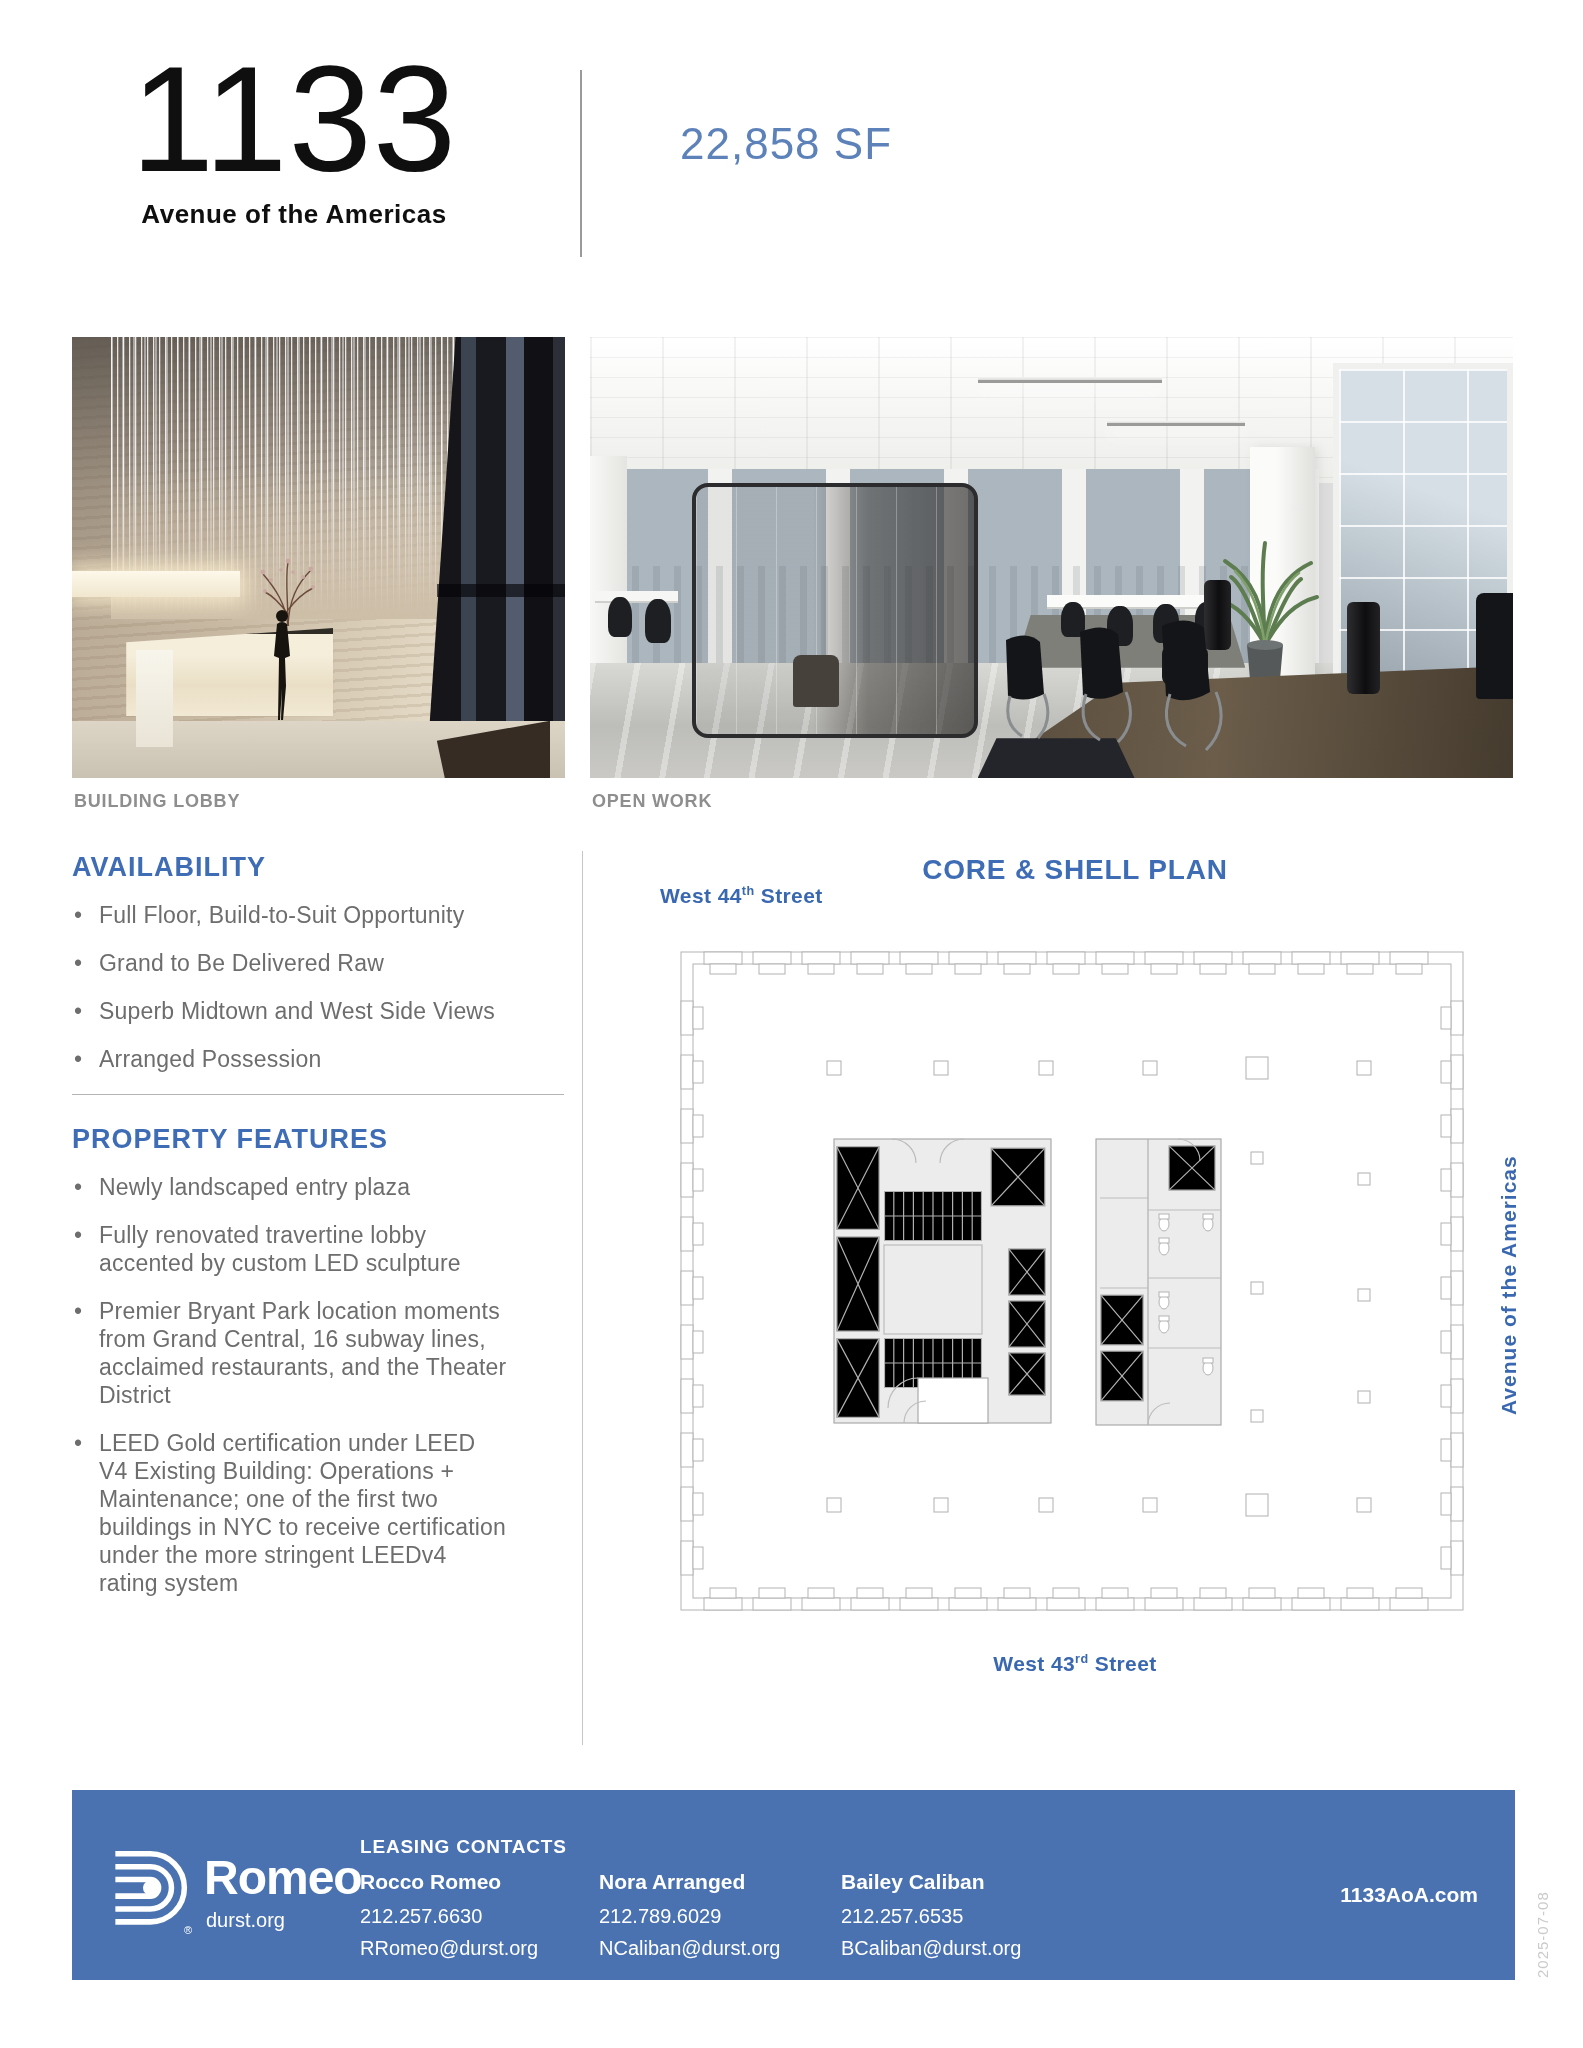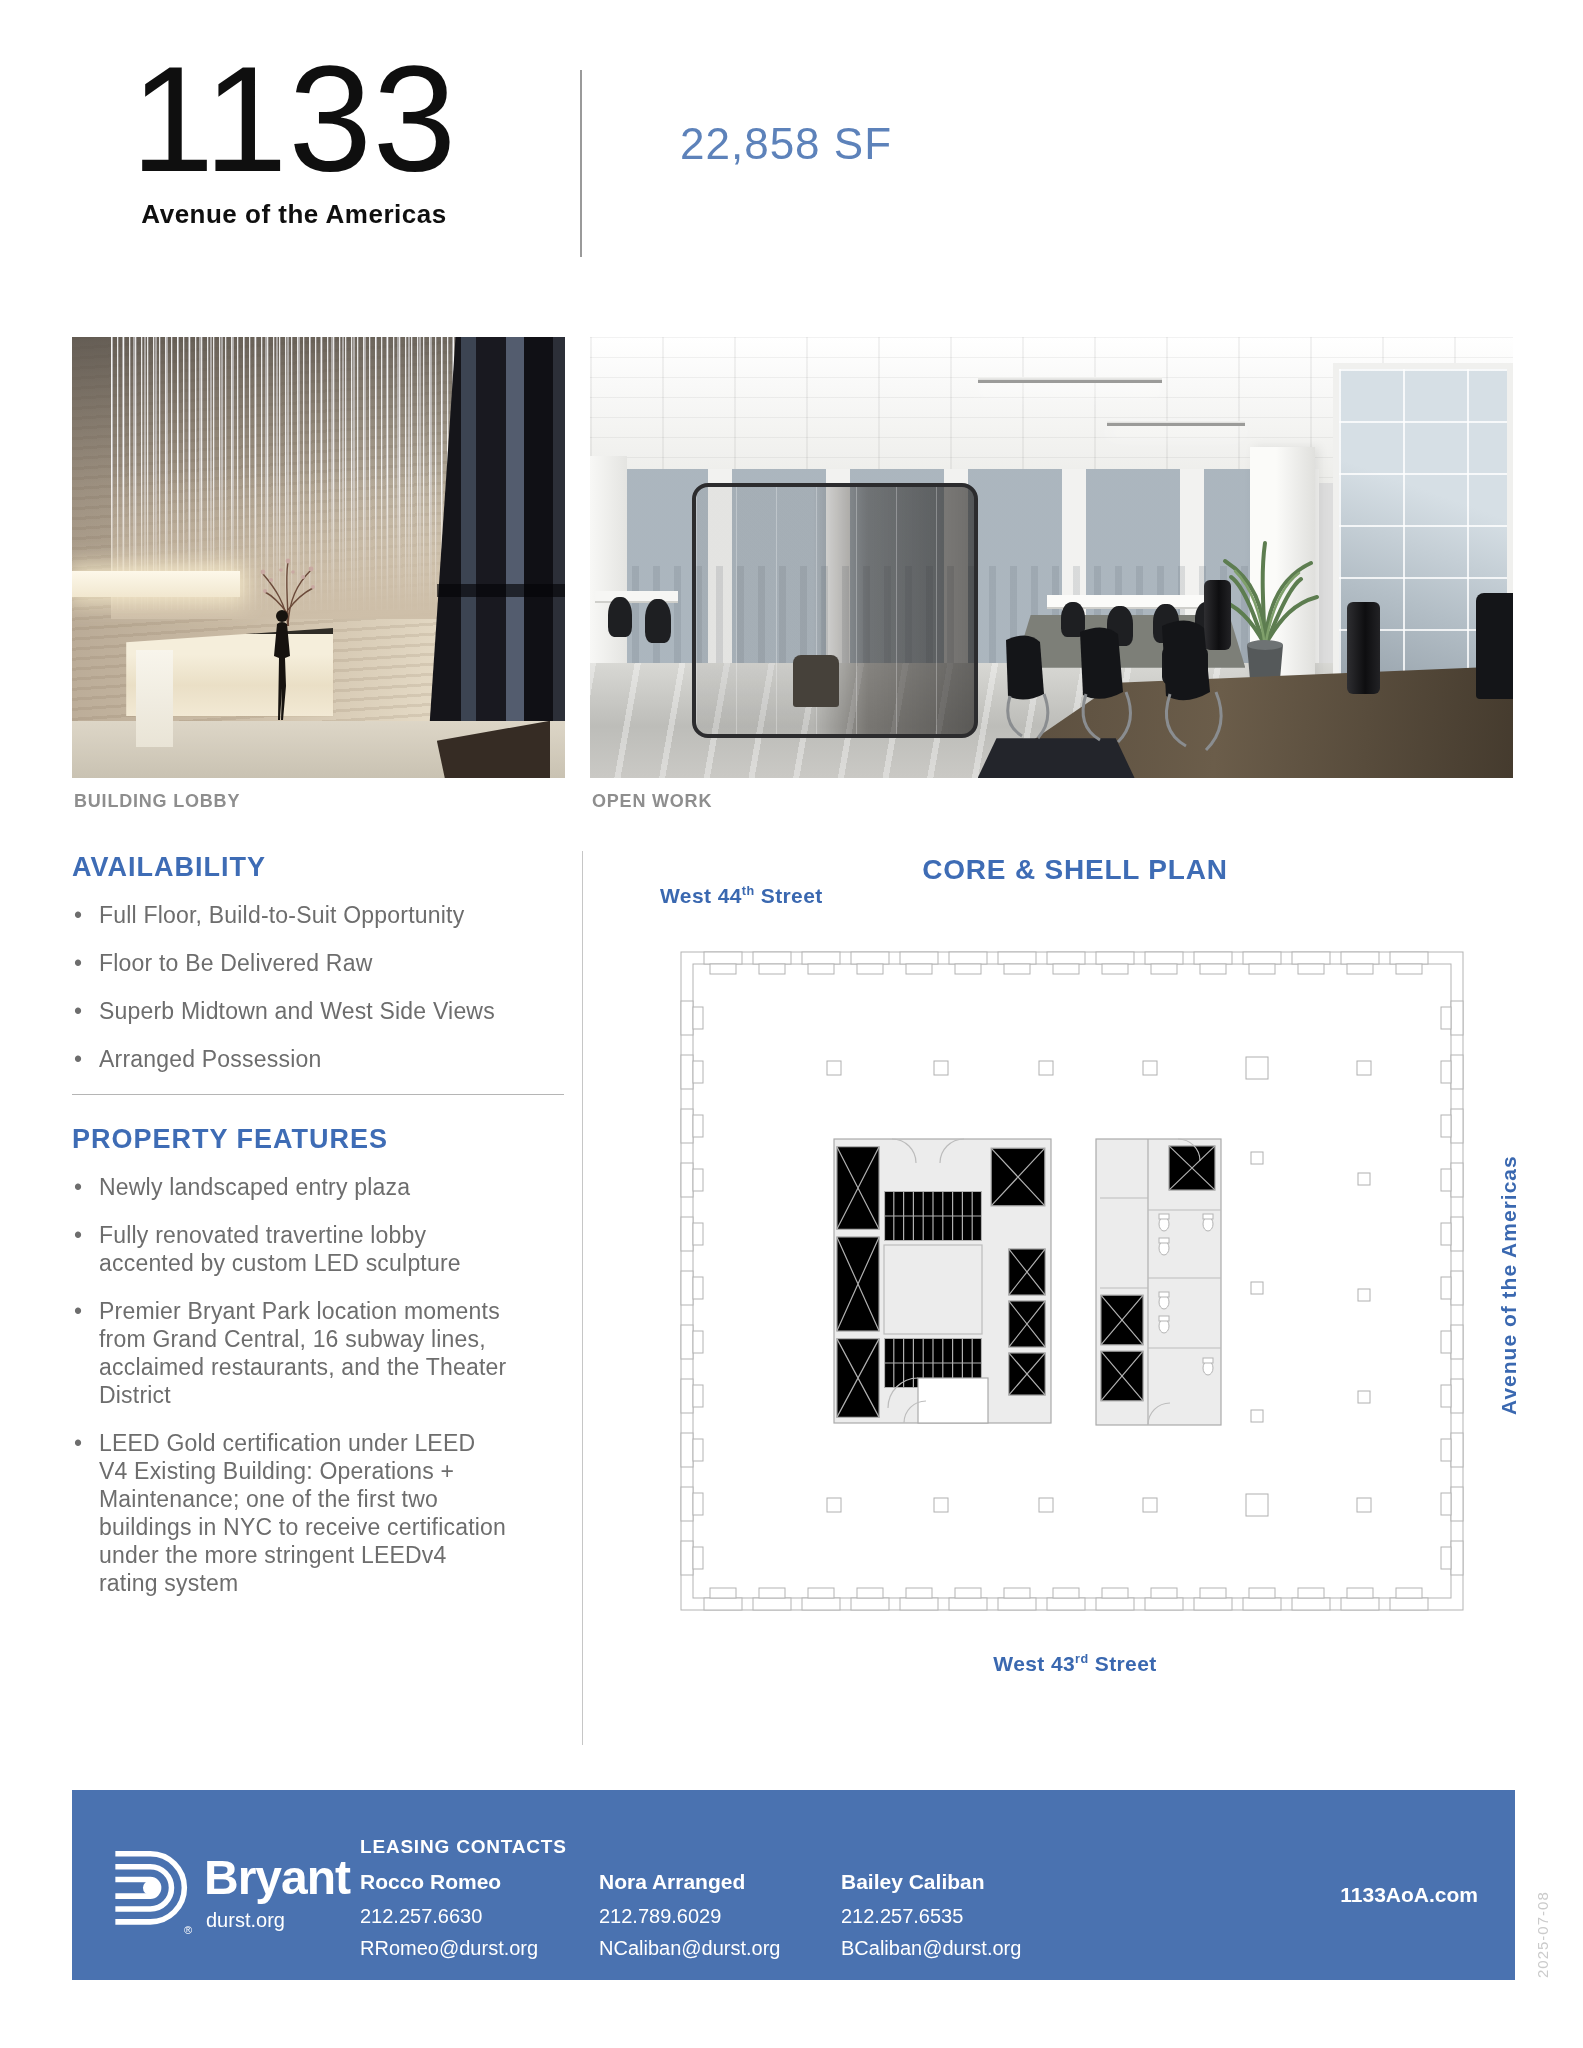--- a/index.html
+++ b/index.html
@@ -265,21 +265,21 @@
   </svg>
   <div class="op-chair-right abs"></div>
 </div>
 <div class="abs caption caption-lobby">BUILDING LOBBY</div>
 <div class="abs caption caption-open">OPEN WORK</div>
 
 <div class="abs availability-block">
   <div class="section-heading">AVAILABILITY</div>
   <ul class="bullet-list">
     <li>Full Floor, Build-to-Suit Opportunity</li>
-    <li>Floor to Be Delivered Raw</li>
+    <li>Grand to Be Delivered Raw</li>
     <li>Superb Midtown and West Side Views</li>
     <li>Arranged Possession</li>
   </ul>
 </div>
 <div class="abs left-divider"></div>
 <div class="abs features-block">
   <div class="section-heading">PROPERTY FEATURES</div>
   <ul class="bullet-list">
     <li>Newly landscaped entry plaza</li>
     <li>Fully renovated travertine lobby accented by custom LED sculpture</li>
@@ -452,21 +452,21 @@
 <div class="abs footer">
   <svg class="abs durst-mark" viewBox="0 0 100 100">
     <g stroke="#ffffff" stroke-width="6" fill="none">
       <path d="M8 15 H46 A37 37 0 1 1 46 89 H8"></path>
       <path d="M8 29 H46 A23 23 0 1 1 46 75 H8"></path>
       <path d="M8 43 H46 A9 9 0 1 1 46 61 H8"></path>
     </g>
     <circle cx="46" cy="52" r="8" fill="#ffffff"></circle>
   </svg>
   <div class="abs brand-registered">®</div>
-  <div class="abs brand-name">Bryant</div>
+  <div class="abs brand-name">Romeo</div>
   <div class="abs brand-site">durst.org</div>
   <div class="abs leasing-heading">LEASING CONTACTS</div>
 
   <div class="abs contact-col contact-1">
     <div class="c-name">Rocco Romeo</div>
     <div class="c-phone">212.257.6630</div>
     <div class="c-email">RRomeo@durst.org</div>
   </div>
   <div class="abs contact-col contact-2">
     <div class="c-name">Nora Arranged</div>

